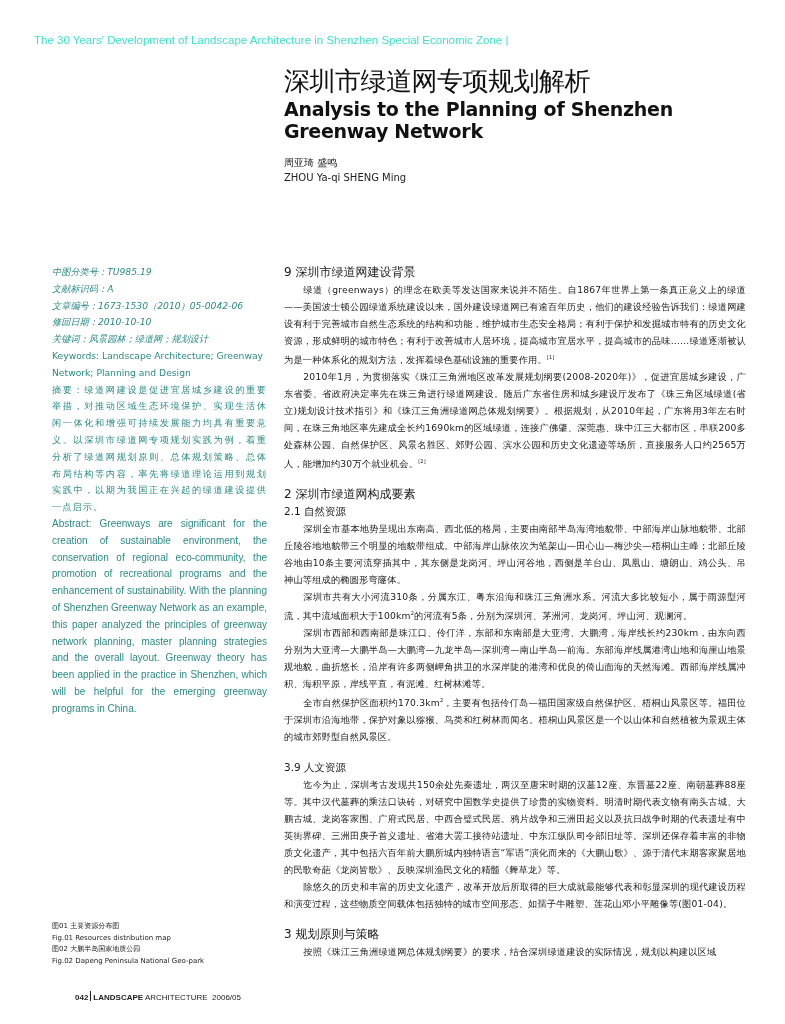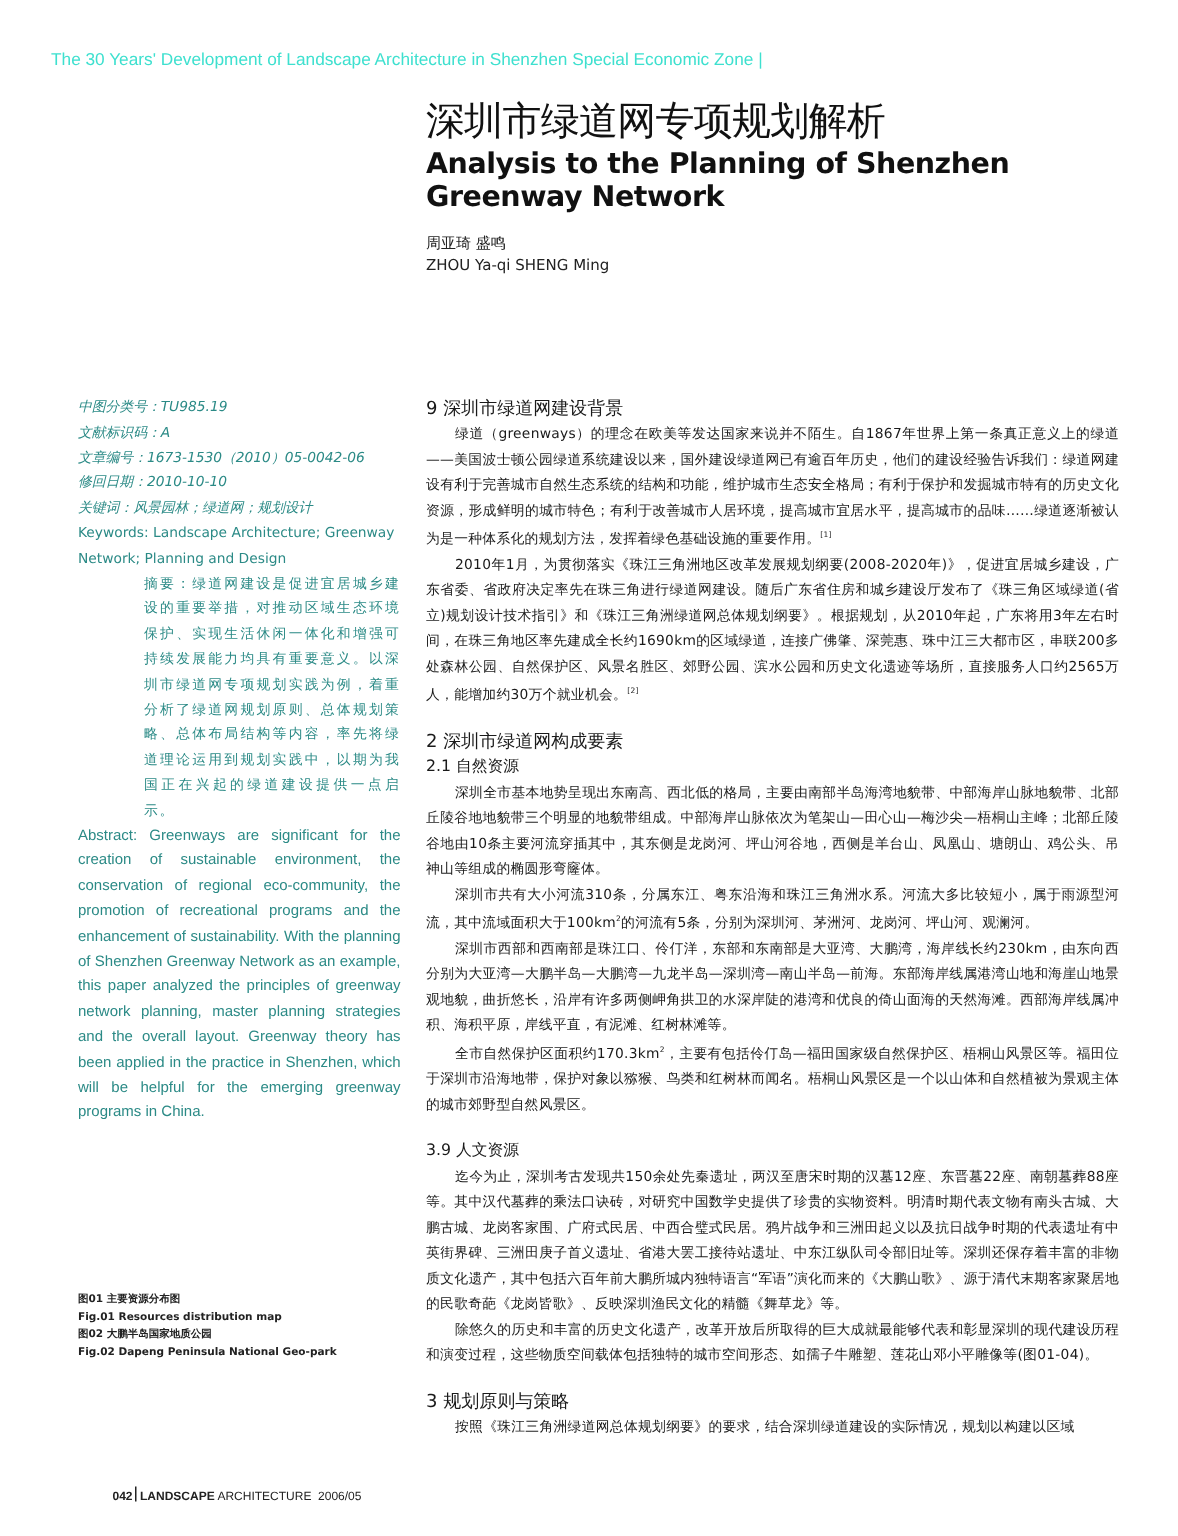--- a/index.html
+++ b/index.html
@@ -30,40 +30,39 @@
 
     .sidebar {
       position: absolute; left: 52px; top: 264px; width: 215px;
       color: #2b8a86;
     }
     .meta-line { font-size: 9.2px; line-height: 16.8px; white-space: nowrap; font-style: italic; }
     .kw-en { font-size: 9.2px; line-height: 16.8px; }
     .abstract-cn {
       font-size: 9.2px; line-height: 16.8px; text-align: justify;
       letter-spacing: 1.1px;
-      margin-left: 44px;
     }
     .abstract-en {
       font-family: "Liberation Sans", sans-serif;
       font-size: 10px; line-height: 16.8px; text-align: justify;
     }
 
     .main { position: absolute; left: 284px; top: 264px; width: 462px; color: #1a1a1a; }
     .h1 { font-size: 12px; line-height: 17px; margin: 0; }
     .h2 { font-size: 10.5px; line-height: 17px; margin: 0; }
     .p {
       font-size: 9.2px; line-height: 17px; margin: 0; text-indent: 2.1em;
       text-align: justify; letter-spacing: 0.2px;
     }
     sup.ref { font-size: 5px; vertical-align: super; }
     .spacer-m { height: 14px; }
 
     .captions {
-      position: absolute; left: 52px; top: 861px; width: 215px;
-      font-size: 7px; line-height: 11.5px; color: #222; font-weight: bold;
+      position: absolute; left: 52px; top: 921px; width: 215px;
+      font-size: 7px; line-height: 11.5px; color: #222;
     }
     .footer {
       position: absolute; left: 34px; top: 991px;
       font-family: "Liberation Sans", sans-serif;
       font-size: 8px; color: #222; white-space: nowrap;
     }
     .footer .page { font-weight: bold; padding-left: 41px; }
     .footer .bar { display: inline-block; width: 1px; height: 10px; background: #222; vertical-align: -1px; margin: 0 2px; }
     .footer .mag-bold { font-weight: bold; }
   </style>

